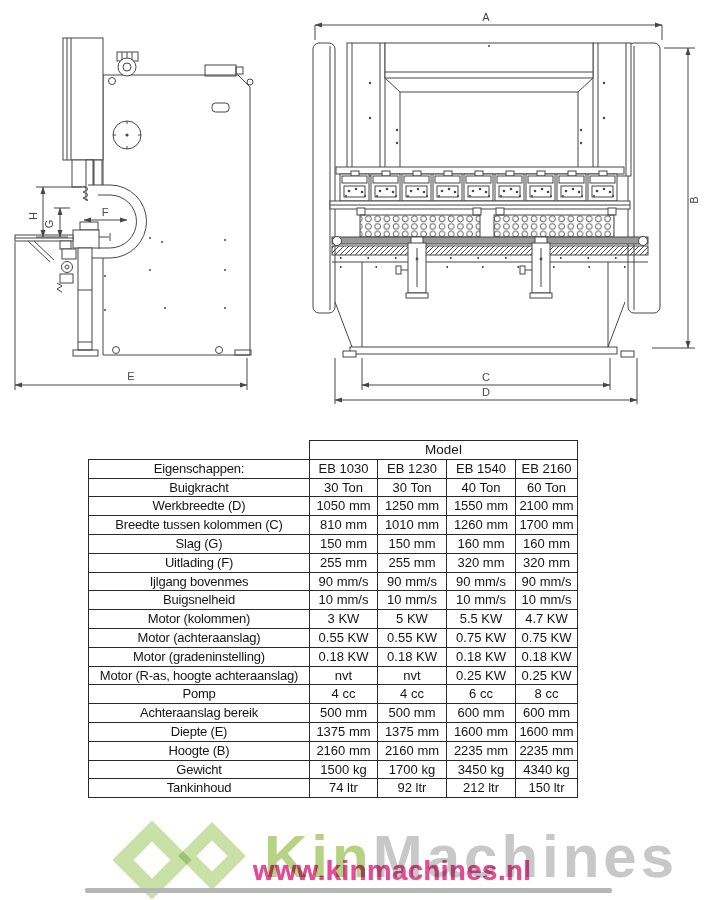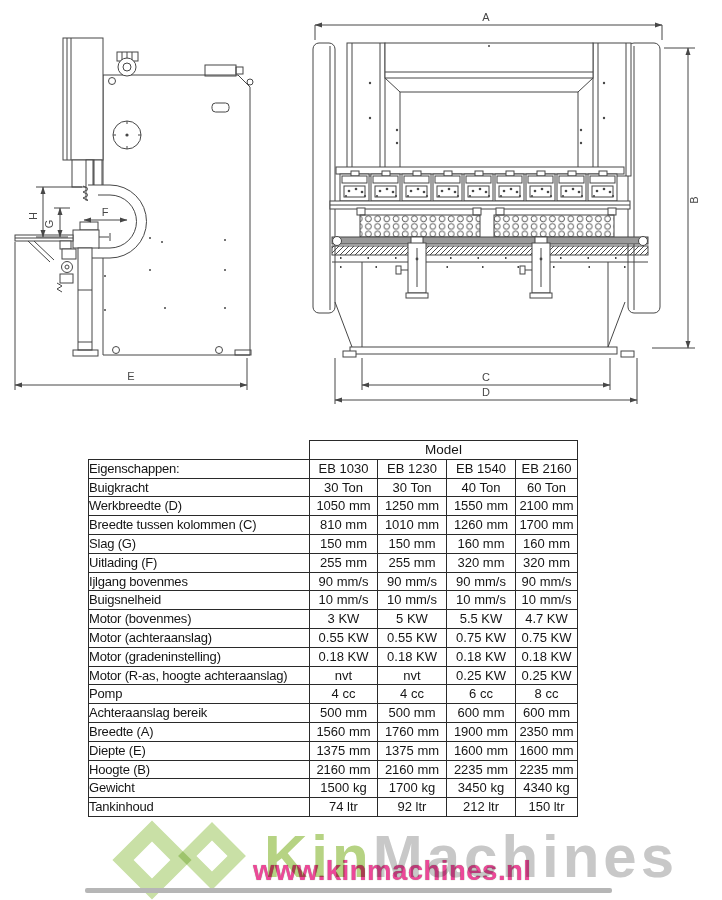--- a/index.html
+++ b/index.html
@@ -11,21 +11,21 @@
   svg.draw { position:absolute; stroke:var(--ink); fill:none; stroke-width:1; }
   svg.draw text { stroke:none; fill:var(--ink); font-size:11px; font-family:"Liberation Sans",sans-serif; }
 
   
   .spec { position:absolute; left:88px; top:440px; }
   .spec table { border-collapse:collapse; table-layout:fixed; }
   .spec td {
     border:1px solid #2a2a2a; height:17.8px; line-height:17.8px; padding:0;
     font-size:13px; color:#151515; text-align:center; white-space:nowrap; overflow:hidden;
   }
-  .spec td.lbl { text-align:left; letter-spacing:-0.2px; }
+  .spec td.lbl { text-align:center; letter-spacing:-0.2px; }
   .spec td.blank { border:none; }
   .spec td.model { font-size:13.5px;text-align:center; }
 
   
   .wm-diamond { position:absolute; transform:rotate(45deg); mix-blend-mode:multiply; }
   .wm-d1 { left:124px; top:832px; width:26px; height:26px; border:15px solid #c9e0a6; }
   .wm-d2 { left:188px; top:832px; width:22px; height:22px; border:13px solid #c9e0a6; }
   .wm-brand {
     position:absolute; left:220px; top:827px; font-size:60px; font-weight:bold;
     letter-spacing:4px; line-height:1; white-space:nowrap; mix-blend-mode:multiply;margin-left:44px;
@@ -336,21 +336,21 @@
             <td>90 mm/s</td>
           </tr>
           <tr>
             <td class="lbl">Buigsnelheid</td>
             <td>10 mm/s</td>
             <td>10 mm/s</td>
             <td>10 mm/s</td>
             <td>10 mm/s</td>
           </tr>
           <tr>
-            <td class="lbl">Motor (bovenmes)</td>
+            <td class="lbl">Motor (kolommen)</td>
             <td>3 KW</td>
             <td>5 KW</td>
             <td>5.5 KW</td>
             <td>4.7 KW</td>
           </tr>
           <tr>
             <td class="lbl">Motor (achteraanslag)</td>
             <td>0.55 KW</td>
             <td>0.55 KW</td>
             <td>0.75 KW</td>
@@ -378,27 +378,20 @@
             <td>8 cc</td>
           </tr>
           <tr>
             <td class="lbl">Achteraanslag bereik</td>
             <td>500 mm</td>
             <td>500 mm</td>
             <td>600 mm</td>
             <td>600 mm</td>
           </tr>
           <tr>
-            <td class="lbl">Breedte (A)</td>
-            <td>1560 mm</td>
-            <td>1760 mm</td>
-            <td>1900 mm</td>
-            <td>2350 mm</td>
-          </tr>
-          <tr>
             <td class="lbl">Diepte (E)</td>
             <td>1375 mm</td>
             <td>1375 mm</td>
             <td>1600 mm</td>
             <td>1600 mm</td>
           </tr>
           <tr>
             <td class="lbl">Hoogte (B)</td>
             <td>2160 mm</td>
             <td>2160 mm</td>

